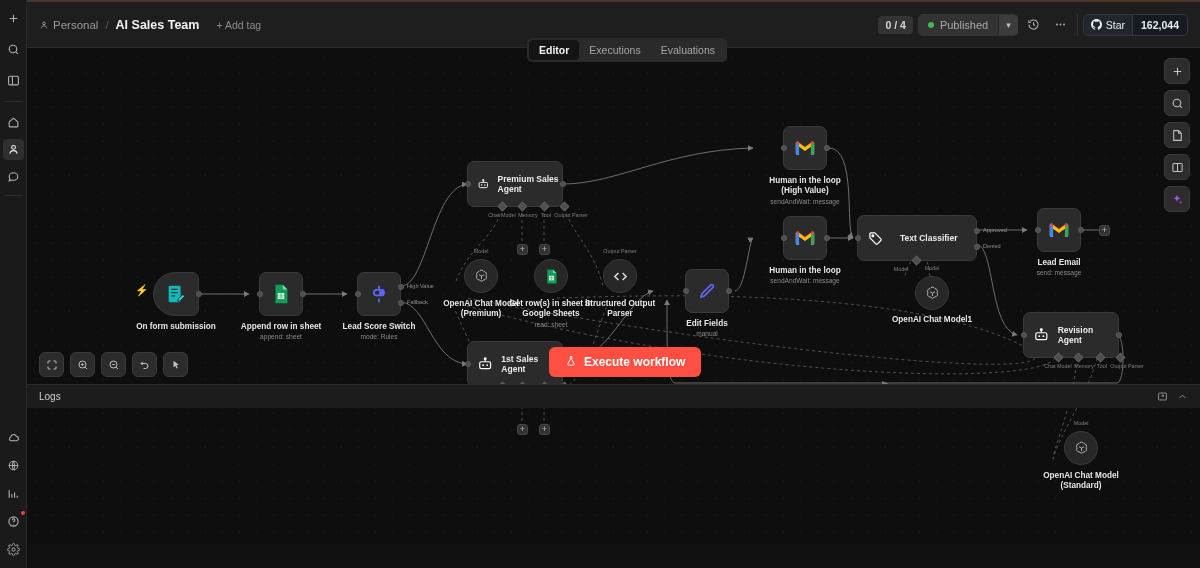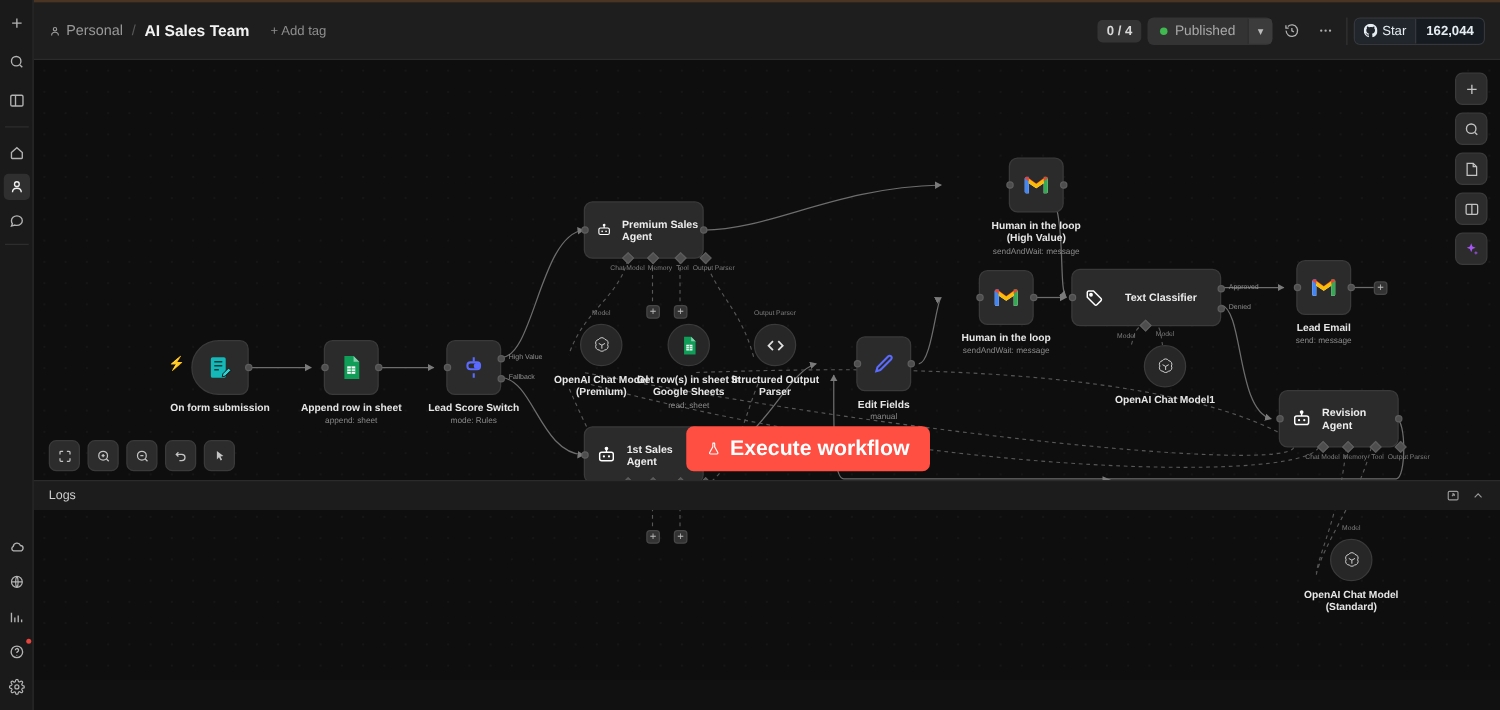--- a/index.html
+++ b/index.html
@@ -145,22 +145,22 @@
   .btools { position: absolute; left: 39px; bottom: 31px; display: flex; gap: 6px; z-index: 9;}
   .btool {
     width: 25px; height: 25px; background: #2c2c2c; border: 1px solid #3a3a3a;
     border-radius: 6px; display: flex; align-items: center; justify-content: center;
     color: #c4c4c4; cursor: pointer;
   }
   .btool svg { width: 12px; height: 12px; }
   .exec-btn {
     position: absolute; left: 549px; bottom: 31px; z-index: 9;
     background: #ff4f42; color: #fff; border: none; border-radius: 6px;
-    font-size: 17px; font-weight: 600; padding: 8px 16px;
-    display: flex; align-items: center; gap: 7px; cursor: pointer;
+    font-size: 12px; font-weight: 600; padding: 8px 16px;
+    display: flex; align-items: flex-start; gap: 7px; cursor: pointer;
     font-family: "Liberation Sans", sans-serif;
   }
   .exec-btn svg { width: 12px; height: 12px; }
   .logbar {
     position: absolute; left: 27px; bottom: 0; width: 1173px; height: 24px;
     background: #1c1c1c; border-top: 1px solid #2b2b2b;
     display: flex; align-items: center; padding: 0 12px; z-index: 12;
   }
   .logs-txt { font-size: 10px; color: #cfcfcf; }
   .log-right { margin-left: auto; display: flex; align-items: center; gap: 9px; color: #9a9a9a; }
@@ -284,20 +284,25 @@
           <svg viewBox="0 0 16 16" fill="currentColor">
               <path d="M8 0C3.58 0 0 3.58 0 8c0 3.54 2.29 6.53 5.47 7.59.4.07.55-.17.55-.38 0-.19-.01-.82-.01-1.49-2.01.37-2.53-.49-2.69-.94-.09-.23-.48-.94-.82-1.13-.28-.15-.68-.52-.01-.53.63-.01 1.08.58 1.23.82.72 1.21 1.87.87 2.33.66.07-.52.28-.87.51-1.07-1.78-.2-3.64-.89-3.64-3.95 0-.87.31-1.59.82-2.15-.08-.2-.36-1.02.08-2.12 0 0 .67-.21 2.2.82a7.4 7.4 0 0 1 2-.27c.68 0 1.36.09 2 .27 1.53-1.04 2.2-.82 2.2-.82.44 1.1.16 1.92.08 2.12.51.56.82 1.27.82 2.15 0 3.07-1.87 3.75-3.65 3.95.29.25.54.73.54 1.48 0 1.07-.01 1.93-.01 2.2 0 .21.15.46.55.38A8.01 8.01 0 0 0 16 8c0-4.42-3.58-8-8-8z"></path>
             </svg>
           <span>Star</span>
         </span>
         <span class="gh-right">162,044</span>
       </div>
     </div>
   </div>
 
+  <div class="tabs">
+    <div class="tab active">Editor</div>
+    <div class="tab">Executions</div>
+    <div class="tab">Evaluations</div>
+  </div>
 
   <div class="canvas">
     <div class="canvas-dots"></div>
 
     <svg id="edges">
       <defs>
         <marker id="arr" markerWidth="7" markerHeight="7" refX="5" refY="3" orient="auto">
           <path d="M0,0 L5.5,3 L0,6 z" fill="#7a7a7a"></path>
         </marker>
       </defs>
@@ -499,21 +504,21 @@
         </svg>
         <span class="port l"></span>
         <span class="port r"></span>
       </div>
       <div class="nlabel" style="top:50px;">
         <span>Edit Fields</span>
         <div class="nsub">manual</div>
       </div>
     </div>
 
-    <div class="node" style="left:780px; top:78px;">
+    <div class="node" style="left:756px; top:78px;">
       <div class="nbox sq">
         <svg class="ico24" viewBox="0 0 24 20">
           <path d="M2 4.2L12 11 22 4.2V16a1.2 1.2 0 0 1-1.2 1.2h-2.3V8.4L12 12.9 5.5 8.4v8.8H3.2A1.2 1.2 0 0 1 2 16z" fill="#fff"></path>
           <path d="M2 4.2A1.6 1.6 0 0 1 3.6 2.8h1.9V17.2H3.2A1.2 1.2 0 0 1 2 16z" fill="#4285f4"></path>
           <path d="M22 4.2A1.6 1.6 0 0 0 20.4 2.8h-1.9V17.2h2.3A1.2 1.2 0 0 0 22 16z" fill="#34a853"></path>
           <path d="M2 4.2L12 11.4 22 4.2v-.6A1.6 1.6 0 0 0 20.4 2.8h-.5L12 8.6 4.1 2.8h-.5A1.6 1.6 0 0 0 2 4.4z" fill="#ea4335"></path>
           <path d="M5.5 8.4L12 12.9l6.5-4.5V4.5L12 9.2 5.5 4.5z" fill="#fbbc04"></path>
         </svg>
         <span class="port l"></span>
         <span class="port r"></span>

